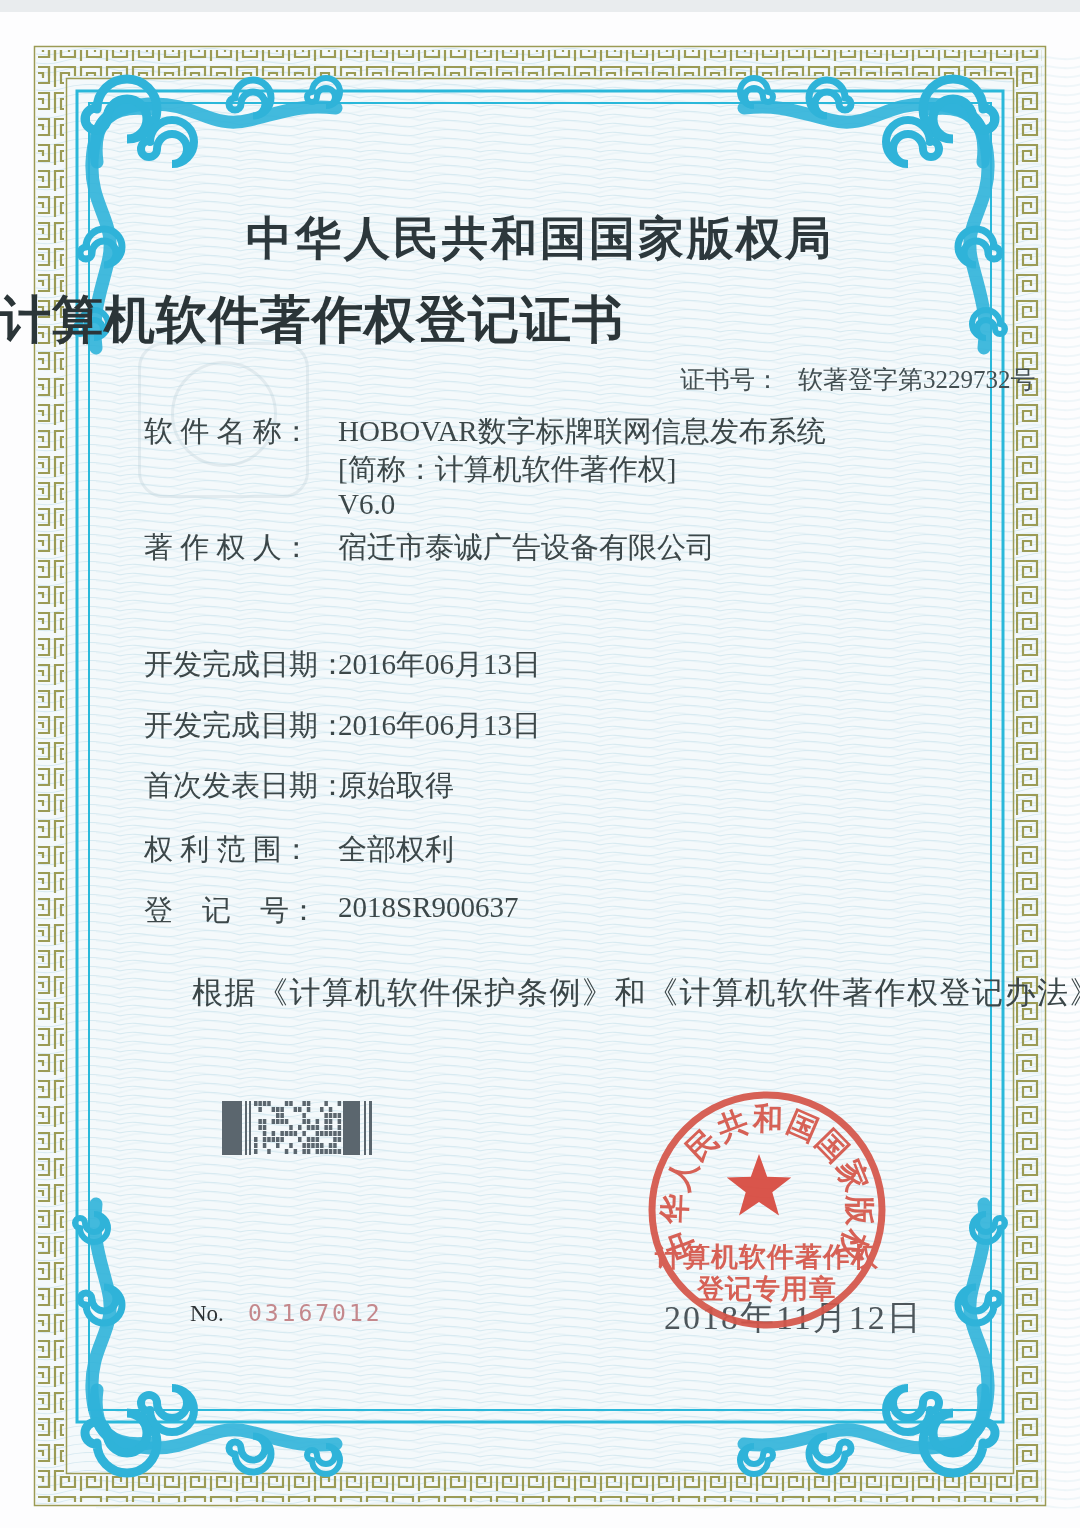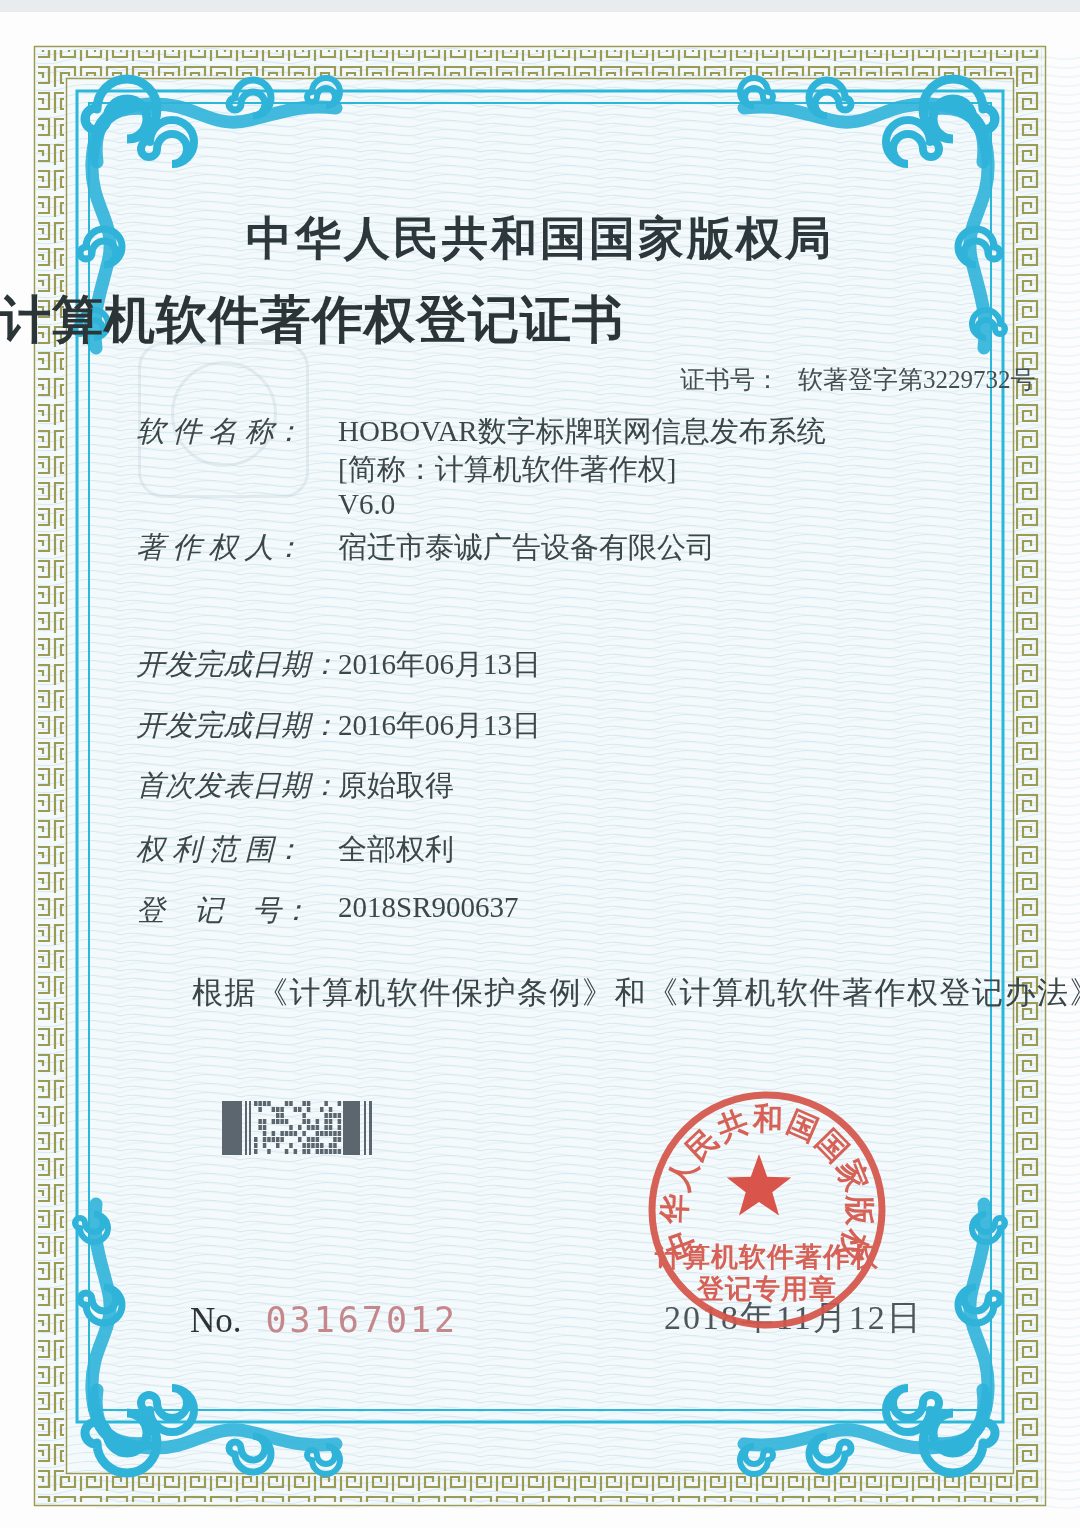--- a/index.html
+++ b/index.html
@@ -8,30 +8,30 @@
     background:#fdfdfe;overflow:hidden;
     font-family:"Liberation Serif","DejaVu Serif",serif;
   }
   svg.frame{position:absolute;left:0;top:0;z-index:1;}
   .t{position:absolute;white-space:nowrap;color:#3c4749;z-index:4;}
   .authority{top:196px;left:0;width:100%;text-align:center;font-size:46px;font-weight:bold;letter-spacing:3px;color:#2d383c;}
   .cert-title{top:274px;left:0;width:100%;font-size:51px;font-weight:bold;letter-spacing:1px;color:#2b3538;}
   .certno{top:351px;left:680px;font-size:25px;color:#434f52;}
   .certno .v{margin-left:18px;}
   .row{font-size:29px;}
-  .row .lab{position:absolute;left:136px;top:0;font-style:italic;}
+  .row .lab{position:absolute;left:144px;top:0;}
   .row .val{position:absolute;left:338px;top:0;}
   .para{font-size:31px;letter-spacing:1.5px;color:#3b4648;}
   .wm{position:absolute;left:138px;top:330px;width:165px;height:150px;border:3px solid #b9ccd4;
       border-radius:26px;opacity:.30;z-index:2;}
   .wm::after{content:'';position:absolute;left:30px;top:16px;width:100px;height:100px;
       border:3px solid #b9ccd4;border-radius:50%;}
   .barcode{position:absolute;left:222px;top:1089px;z-index:3;}
   .issue-date{top:1283px;left:664px;font-size:34px;letter-spacing:2px;color:#4d565b;z-index:5;}
-  .serial{top:1288px;left:190px;font-size:35px;color:#2e3336;z-index:4;}
+  .serial{top:1288px;left:190px;font-size:23px;color:#2e3336;z-index:4;}
   .serial .num{color:#c4888c;font-family:"DejaVu Sans Mono",monospace;letter-spacing:3px;margin-left:24px;}
   svg.seal{position:absolute;left:612px;top:1043px;z-index:6;opacity:.93;}
 </style>
 </head>
 <body>
 
 <div class="page">
 
   <svg class="frame" width="1080" height="1528">
     <defs>

